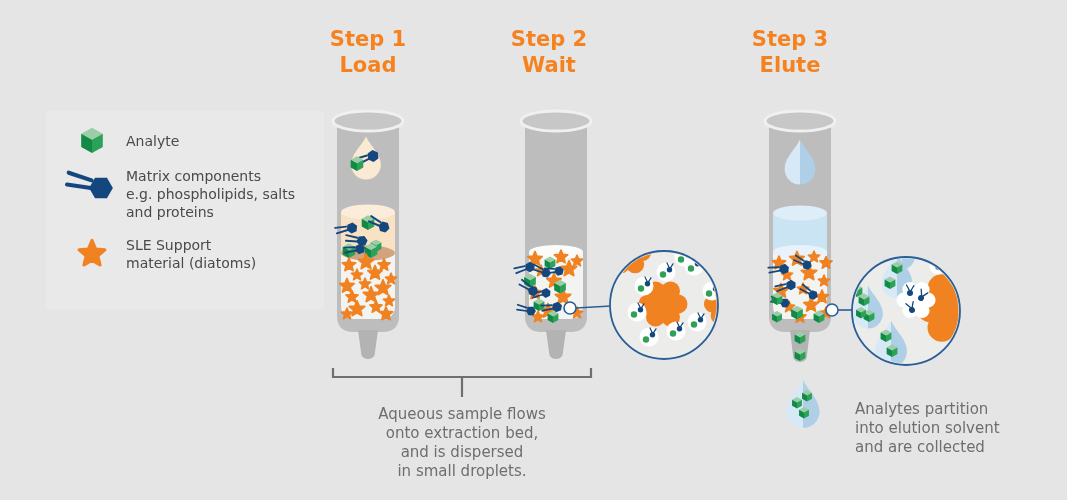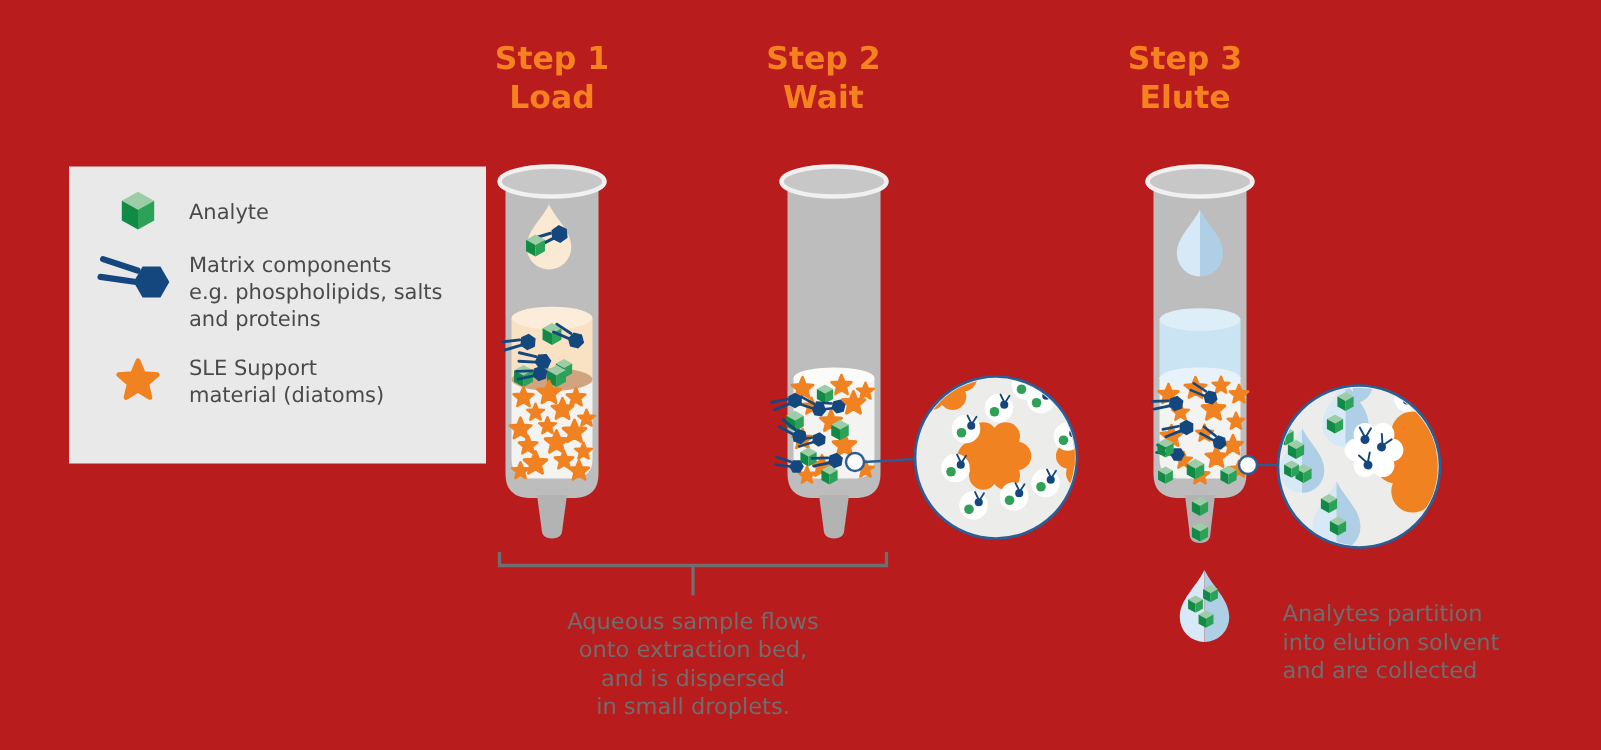--- a/index.html
+++ b/index.html
@@ -1,16 +1,16 @@
 <!DOCTYPE html>
 <html><head>
 <meta charset="utf-8">
 <style>
   html,body{margin:0;padding:0;background:#fff;}
-  #stage{position:relative;width:1067px;height:500px;background:#b91c1c;overflow:hidden;
+  #stage{position:relative;width:1067px;height:500px;background:#e5e5e5;overflow:hidden;
          font-family:"DejaVu Sans","Liberation Sans",sans-serif;}
   svg{display:block;}
   .step-title{font-family:"DejaVu Sans","Liberation Sans",sans-serif;font-size:21px;font-weight:bold;fill:#F5821F;}
   .legend-text{font-family:"DejaVu Sans","Liberation Sans",sans-serif;font-size:14px;fill:#4A4A4A;}
   .caption{font-family:"DejaVu Sans","Liberation Sans",sans-serif;font-size:15px;fill:#6E6E6E;}
   .tube-body{fill:#BDBDBD;}
   .tube-tip{fill:#B3B3B3;}
   .tube-rim{fill:#C7C7C7;stroke:#F0F0F0;stroke-width:3;}
   .bed{fill:#F3F3F1;}
   .bed-top{fill:#FBFBFA;}

